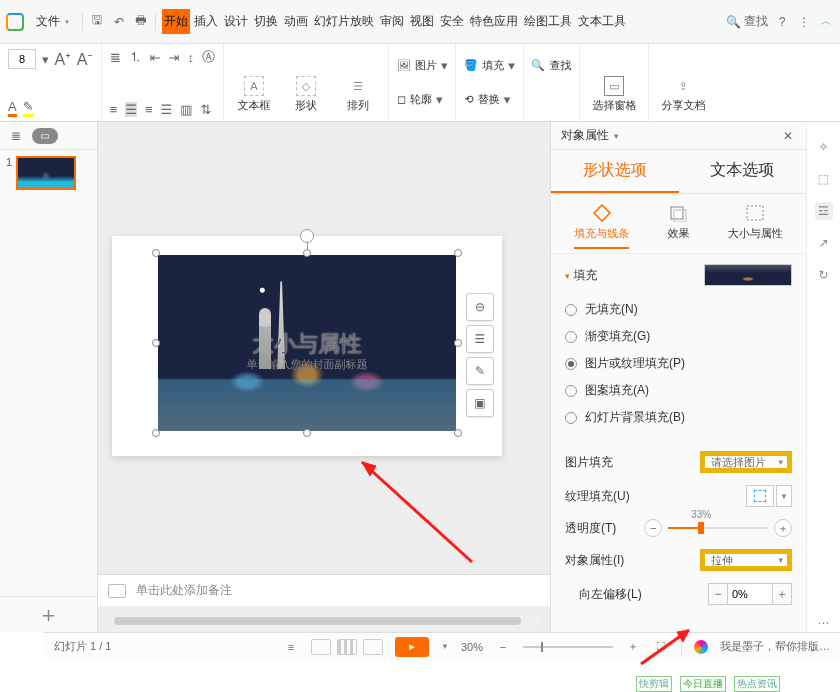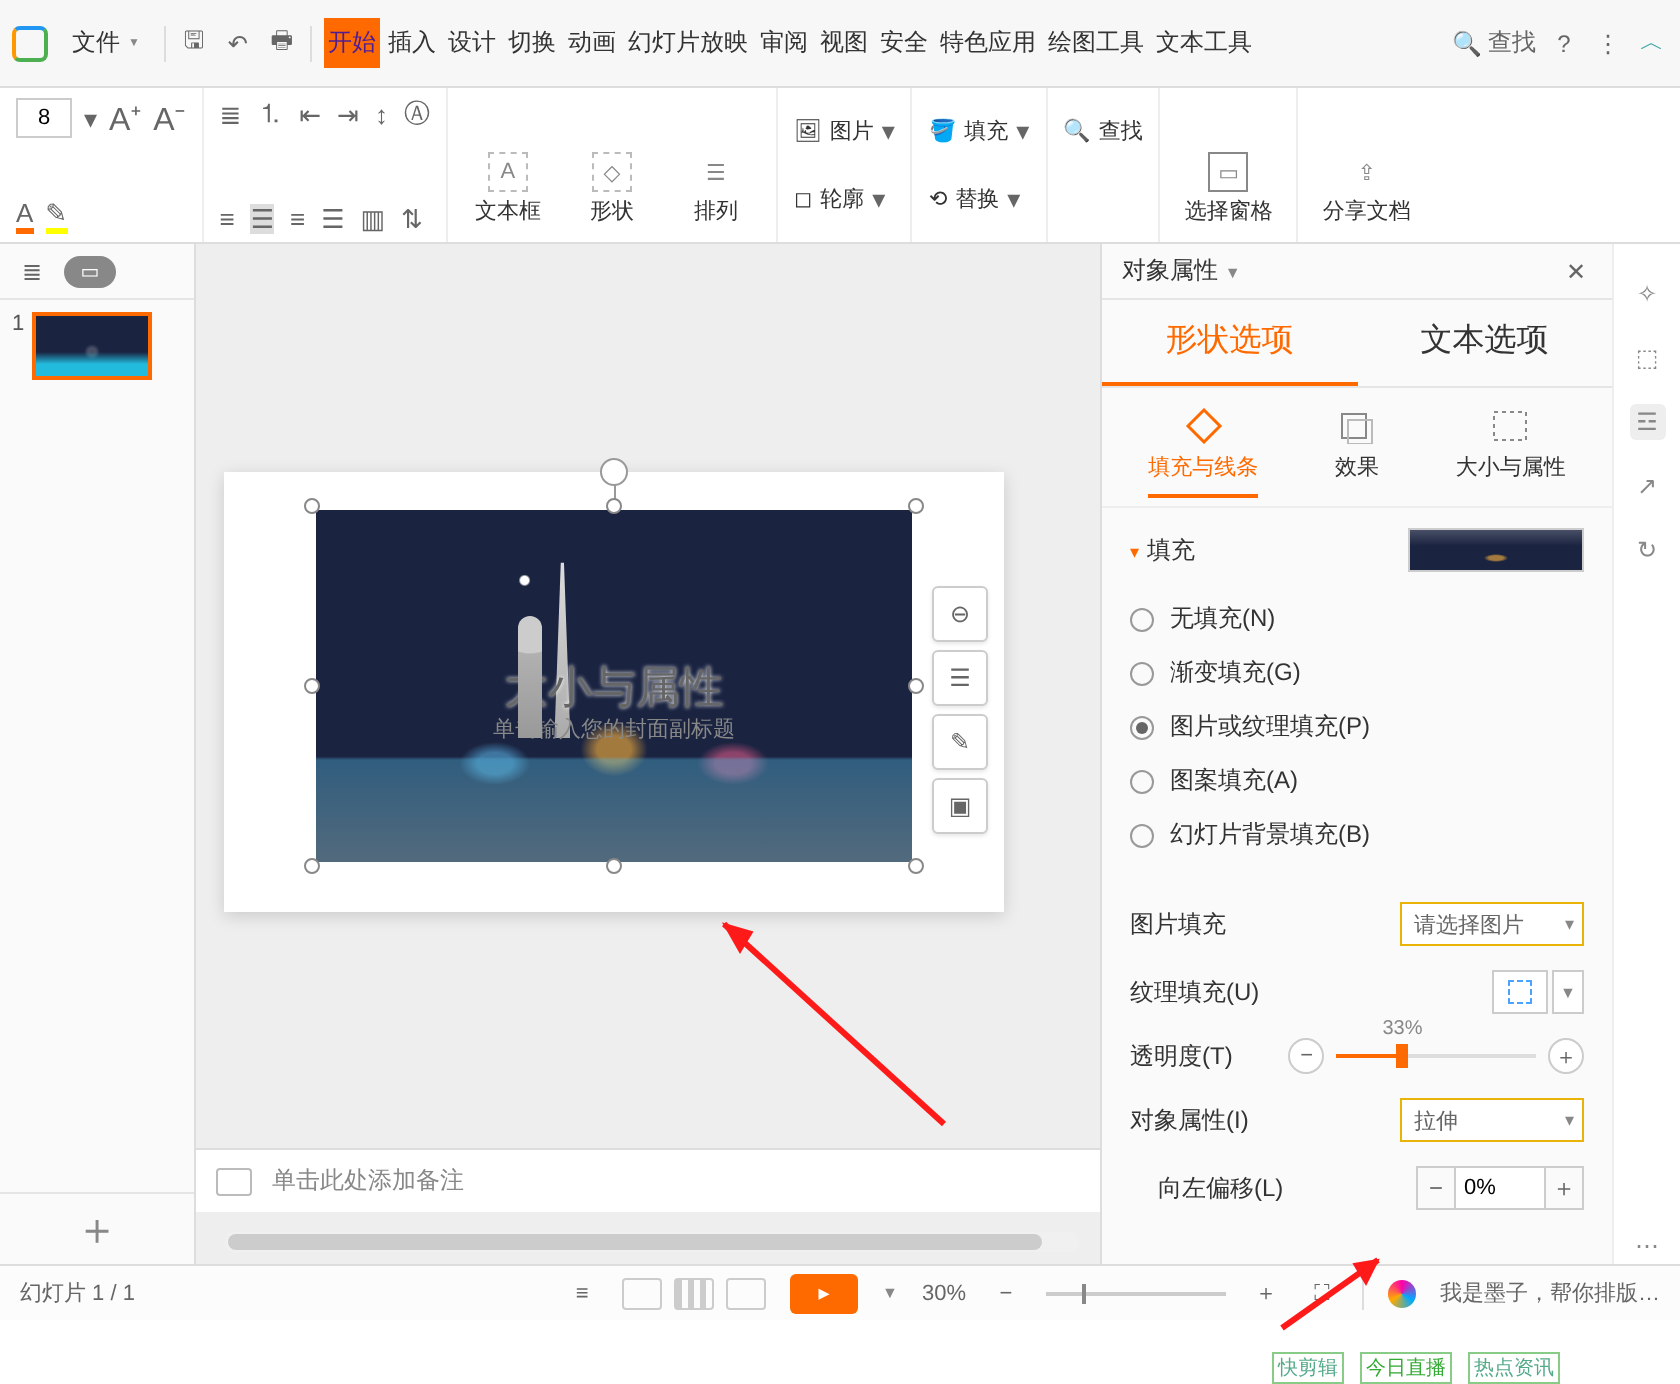--- a/index.html
+++ b/index.html
@@ -6,21 +6,21 @@
 body { width: 840px; height: 692px; background: #fff; overflow: hidden; font-size: 12px; color: #333; }
 
 
 .topbar { height: 44px; display: flex; align-items: center; border-bottom: 1px solid #ddd; padding: 0 6px; gap: 6px; background: #f7f7f7; }
 .logo { width: 18px; height: 18px; border: 2px solid #4caf50; border-radius: 4px; border-top-color:#2196f3; border-left-color:#ff9800; }
 .file-btn { display: flex; align-items: center; gap: 4px; padding: 2px 6px; cursor: pointer; }
 .file-btn .tri { font-size: 6px; color:#888; }
 .vsep { width: 1px; height: 18px; background: #ddd; }
 .ic { width: 16px; height: 16px; display: inline-flex; align-items: center; justify-content: center; color: #666; cursor: pointer; }
 .tab { padding: 4px 2px; font-size: 12px; cursor: pointer; }
-.tab.active { background: #ff6a00; color: #4c1d95; }
+.tab.active { background: #ff6a00; color: #0f172a; }
 .search-top { display: flex; align-items: center; gap: 3px; cursor: pointer; color:#666; }
 
 
 .ribbon { height: 78px; border-bottom: 1px solid #ddd; display: flex; background: #fff; position: relative; }
 .rgroup { display: flex; flex-direction: column; padding: 4px 8px; border-right: 1px solid #eee; justify-content: space-between; }
 .rrow { display: flex; align-items: center; gap: 6px; }
 .fontsize { width: 28px; height: 20px; border: 1px solid #ccc; font-size: 11px; text-align: center; }
 .bigic { font-size: 16px; color: #666; }
 .smic { font-size: 13px; color: #666; cursor:pointer; }
 .bullets { display:flex; gap:8px; }
@@ -90,42 +90,42 @@
 .sec-h { display:flex; align-items:center; justify-content:space-between; font-size:12px; margin-bottom:10px; }
 .sec-h .tri2 { color:#ff6a00; font-size:9px; margin-right:4px; }
 .preview-chip { width:88px; height:22px; border:1px solid #ccc; background:
   linear-gradient(to bottom, rgba(255,255,255,.2), transparent 40%),
   radial-gradient(ellipse at 50% 70%, rgba(255,180,60,.6) 6%, transparent 10%),
   #1a2340; cursor:pointer; }
 .radio-row { display:flex; align-items:center; gap:8px; padding:5px 0; font-size:12px; cursor:pointer; }
 .radio { width:12px; height:12px; border:1px solid #999; border-radius:50%; display:inline-flex; align-items:center; justify-content:center; }
 .radio.checked::after { content:""; width:6px; height:6px; background:#666; border-radius:50%; }
 .field-row { display:flex; align-items:center; justify-content:space-between; padding:6px 0; font-size:12px; gap:8px; }
-.sel { height:22px; border:1px solid #eab308; background:#fff; font-size:11px; padding:0 16px 0 6px; position:relative; cursor:pointer; min-width:92px; display:flex; align-items:center; color:#666; }
+.sel { height:22px; border:5px solid #eab308; background:#fff; font-size:11px; padding:0 16px 0 6px; position:relative; cursor:pointer; min-width:92px; display:flex; align-items:center; color:#666; }
 .sel::after { content:"▾"; position:absolute; right:4px; font-size:9px; color:#888; }
 .tex-sel { width:28px; height:22px; border:1px solid #ccc; background:#fff; display:flex; align-items:center; justify-content:center; cursor:pointer; }
 .tex-sel .sq { width:12px; height:12px; border:1px dashed #4aa3ff; }
 .slider-row { display:flex; align-items:center; gap:6px; }
 .stepbtn { width:18px; height:18px; border:1px solid #ccc; border-radius:50%; background:#fff; display:flex; align-items:center; justify-content:center; cursor:pointer; font-size:11px; color:#666; }
 .slider { position:relative; flex:1; height:14px; }
 .track { position:absolute; top:6px; left:0; right:0; height:2px; background:#ddd; }
 .track-fill { position:absolute; top:6px; left:0; width:33%; height:2px; background:#ff6a00; }
 .knob { position:absolute; top:1px; left:33%; width:6px; height:12px; background:#ff6a00; margin-left:-3px; }
 .slider-label { position:absolute; top:-12px; left:33%; transform:translateX(-50%); font-size:10px; color:#888; }
 .spin { display:flex; border:1px solid #ccc; height:22px; }
 .spin .sbtn { width:18px; display:flex; align-items:center; justify-content:center; cursor:pointer; color:#666; }
 .spin input { width:46px; border:none; border-left:1px solid #ccc; border-right:1px solid #ccc; font-size:11px; padding:0 4px; }
 
 
 .rail { width:34px; display:flex; flex-direction:column; align-items:center; gap:14px; padding-top:16px; border-left:1px solid #eee; background:#fff; }
 .rail .ric2 { width:18px; height:18px; color:#888; cursor:pointer; display:flex; align-items:center; justify-content:center; }
 .rail .active-r { background:#eee; border-radius:3px; padding:2px; }
 
 
-.status { height:28px; border-top:1px solid #ddd; display:flex; align-items:center; padding:0 10px; gap:12px; font-size:11px; color:#666; background:#fcfcfc; }
+.status { height:28px; border-top:1px solid #ddd; display:flex; align-items:center; padding:0 10px; gap:12px; font-size:11px; color:#666; background:#fcfcfc;margin-left:44px; }
 .status .grow { flex:1; }
 .view-btns { display:flex; gap:6px; align-items:center; }
 .vb { width:20px; height:16px; border:1px solid #ccc; border-radius:2px; cursor:pointer; }
 .play-btn { width:34px; height:20px; background:#ff6a00; border-radius:3px; color:#fff; display:flex; align-items:center; justify-content:center; cursor:pointer; }
 .play-btn::after{content:"▸"; font-size:11px;}
 .ai-dot { width:14px; height:14px; border-radius:50%; background: conic-gradient(#f0a,#0af,#fa0,#f0a); }
 .task-hint { position:absolute; bottom:0; right:60px; display:flex; gap:8px; font-size:10px; color:#5a8; }
 .task-hint span{ border:1px solid #8c8; padding:0 2px; }
 </style>
 </head>

